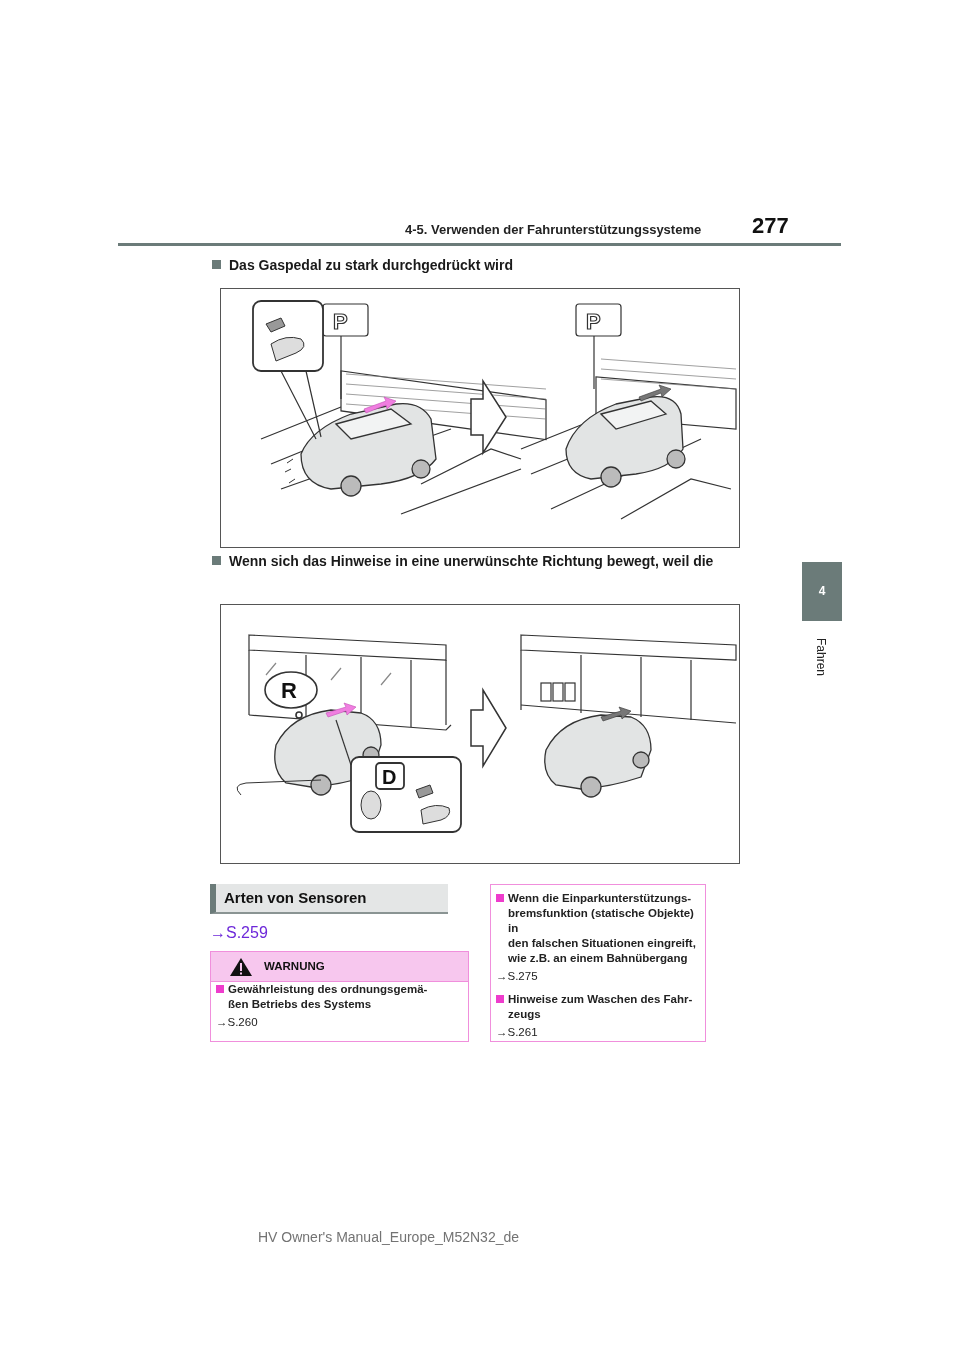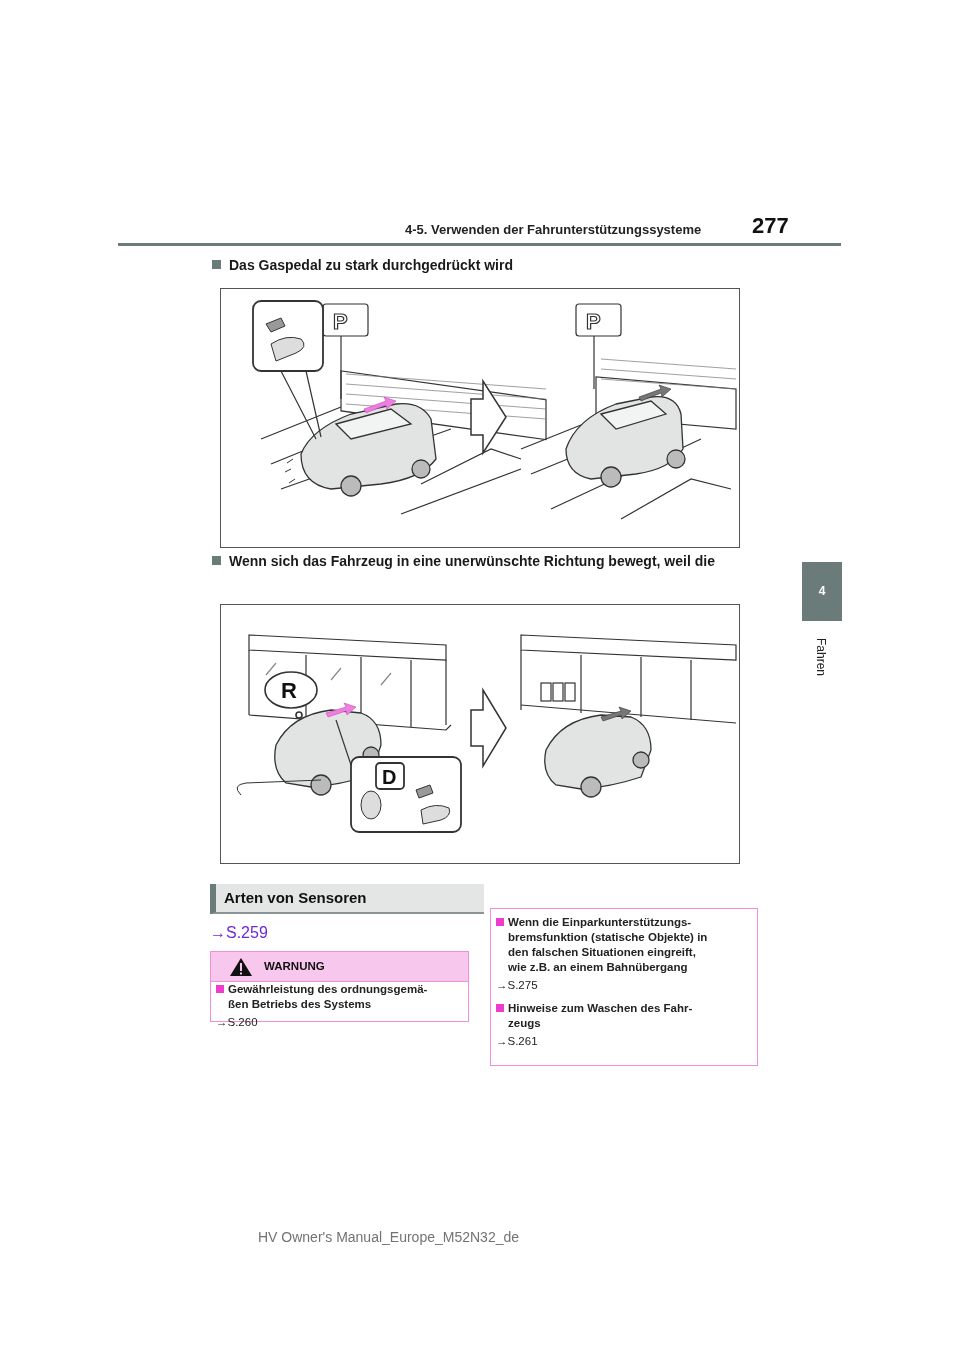--- a/index.html
+++ b/index.html
@@ -13,33 +13,33 @@
     .side-tab { position: absolute; left: 802px; top: 562px; width: 40px; height: 59px; background: #6b7b79; color: #fff; font-size: 12px; font-weight: bold; text-align: center; padding-top: 22px; }
     .side-label { position: absolute; left: 786px; top: 650px; width: 70px; font-size: 12px; color: #222; transform: rotate(90deg); transform-origin: center; text-align: center; }
 
     .section-heading { position: absolute; left: 212px; font-size: 14px; font-weight: bold; line-height: 22px; color: #1a1a1a; text-align: center; }
     .section-heading .sq { display: inline-block; width: 9px; height: 9px; background: #6b7b79; margin-right: 8px; vertical-align: 1px; }
     .section-heading .indent { padding-left: 17px; display: block; }
 
     .figure { position: absolute; left: 220px; width: 520px; border: 1px solid #555; background: #fff; }
     .figure svg { display: block; }
 
-    .sensor-head { position: absolute; left: 210px; top: 884px; width: 274px; height: 30px; background: #e4e6e6; border-left: 6px solid #6b7b79; border-bottom: 2px solid #8a9493; }
+    .sensor-head { position: absolute; left: 210px; top: 884px; width: 238px; height: 30px; background: #e4e6e6; border-left: 6px solid #6b7b79; border-bottom: 2px solid #8a9493; }
     .sensor-head span { position: absolute; left: 8px; top: 5px; font-size: 15px; font-weight: bold; color: #111; }
     .ref-link { position: absolute; font-size: 16px; color: #6d28d9; }
 
-    .warn-box { position: absolute; left: 210px; top: 951px; width: 259px; height: 71px; border: 1px solid #f08fdc; }
+    .warn-box { position: absolute; left: 210px; top: 951px; width: 259px; height: 91px; border: 1px solid #f08fdc; }
     .warn-head { height: 30px; background: #f7c7ee; border-bottom: 1px solid #f08fdc; position: relative; }
     .warn-head .tri { position: absolute; left: 18px; top: 5px; }
     .warn-head .label { position: absolute; left: 53px; top: 8px; font-size: 11.5px; font-weight: bold; color: #111; }
     .mag-item { font-size: 11.5px; font-weight: bold; line-height: 15px; color: #222; position: relative; padding-left: 17px; }
     .mag-item .msq { position: absolute; left: 5px; top: 3px; width: 8px; height: 8px; background: #ee3ccc; }
     .mag-ref { font-size: 11.5px; color: #222; padding-left: 5px; margin-top: 4px; }
 
-    .info-box { position: absolute; left: 490px; top: 884px; width: 268px; height: 158px; border: 1px solid #f08fdc; padding-top: 6px; margin-top: 24px; }
+    .info-box { position: absolute; left: 490px; top: 884px; width: 216px; height: 158px; border: 1px solid #f08fdc; padding-top: 6px; }
 
     .footer { position: absolute; left: 258px; top: 1229px; font-size: 14px; color: #737373; }
   </style>
 </head>
 <body>
 
 <div class="header-title">4-5. Verwenden der Fahrunterstützungssysteme</div>
 <div class="page-number">277</div>
 <div class="header-rule"></div>
 
@@ -99,21 +99,21 @@
       <path d="M345 160 Q355 130 395 115 L430 108 Q455 105 460 125 L462 160 Q450 180 415 185 L370 190 Q345 185 345 160 Z" fill="#e2e4e4"></path>
       <path d="M380 125 L430 112 L445 125 L395 140 Z" fill="#f2f3f3"></path>
       <circle cx="390" cy="188" r="10" fill="#bbb"></circle>
       <circle cx="455" cy="170" r="9" fill="#bbb"></circle>
     </g>
     <polygon points="418,108 440,100 438,96 450,100 441,108 440,104 420,112" fill="#777" stroke="#333" stroke-width="0.6"></polygon>
   </svg>
 </div>
 
 <div class="section-heading" style="top:550px;">
-  <span class="sq"></span><span>Wenn sich das Fahrzeug in eine unerwünschte Richtung bewegt, weil die</span>
+  <span class="sq"></span><span>Wenn sich das Hinweise in eine unerwünschte Richtung bewegt, weil die</span>
 </div>
 
 <div class="figure" style="top:604px; height:260px;">
   <svg width="518" height="258" viewBox="0 0 518 258">
 
     <g stroke="#333" stroke-width="1.2" fill="#fff">
       <path d="M28 30 L225 40 L225 55 L28 45 Z"></path>
       <path d="M28 45 L28 110 M85 50 L85 115 M140 52 L140 118 M190 55 L190 122 M225 55 L225 120"></path>
       <path d="M28 110 L225 125 L230 120" fill="none"></path>
       <path d="M45 70 l10 -12 M110 75 l10 -12 M160 80 l10 -12" stroke="#888"></path>

